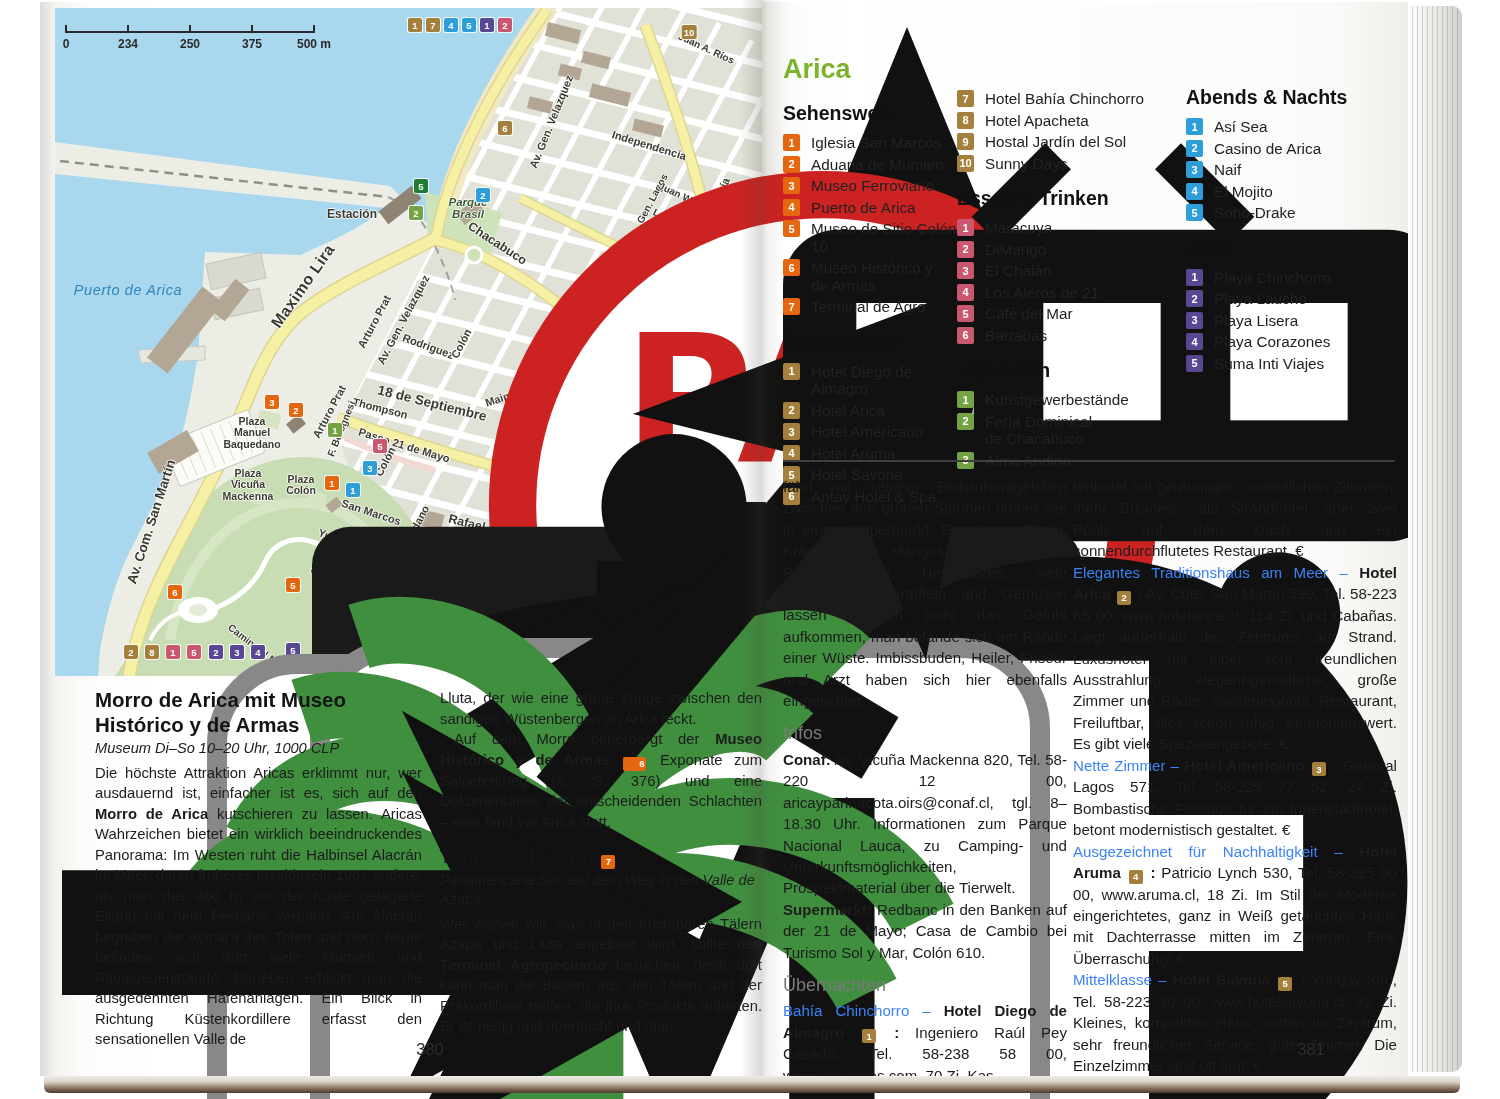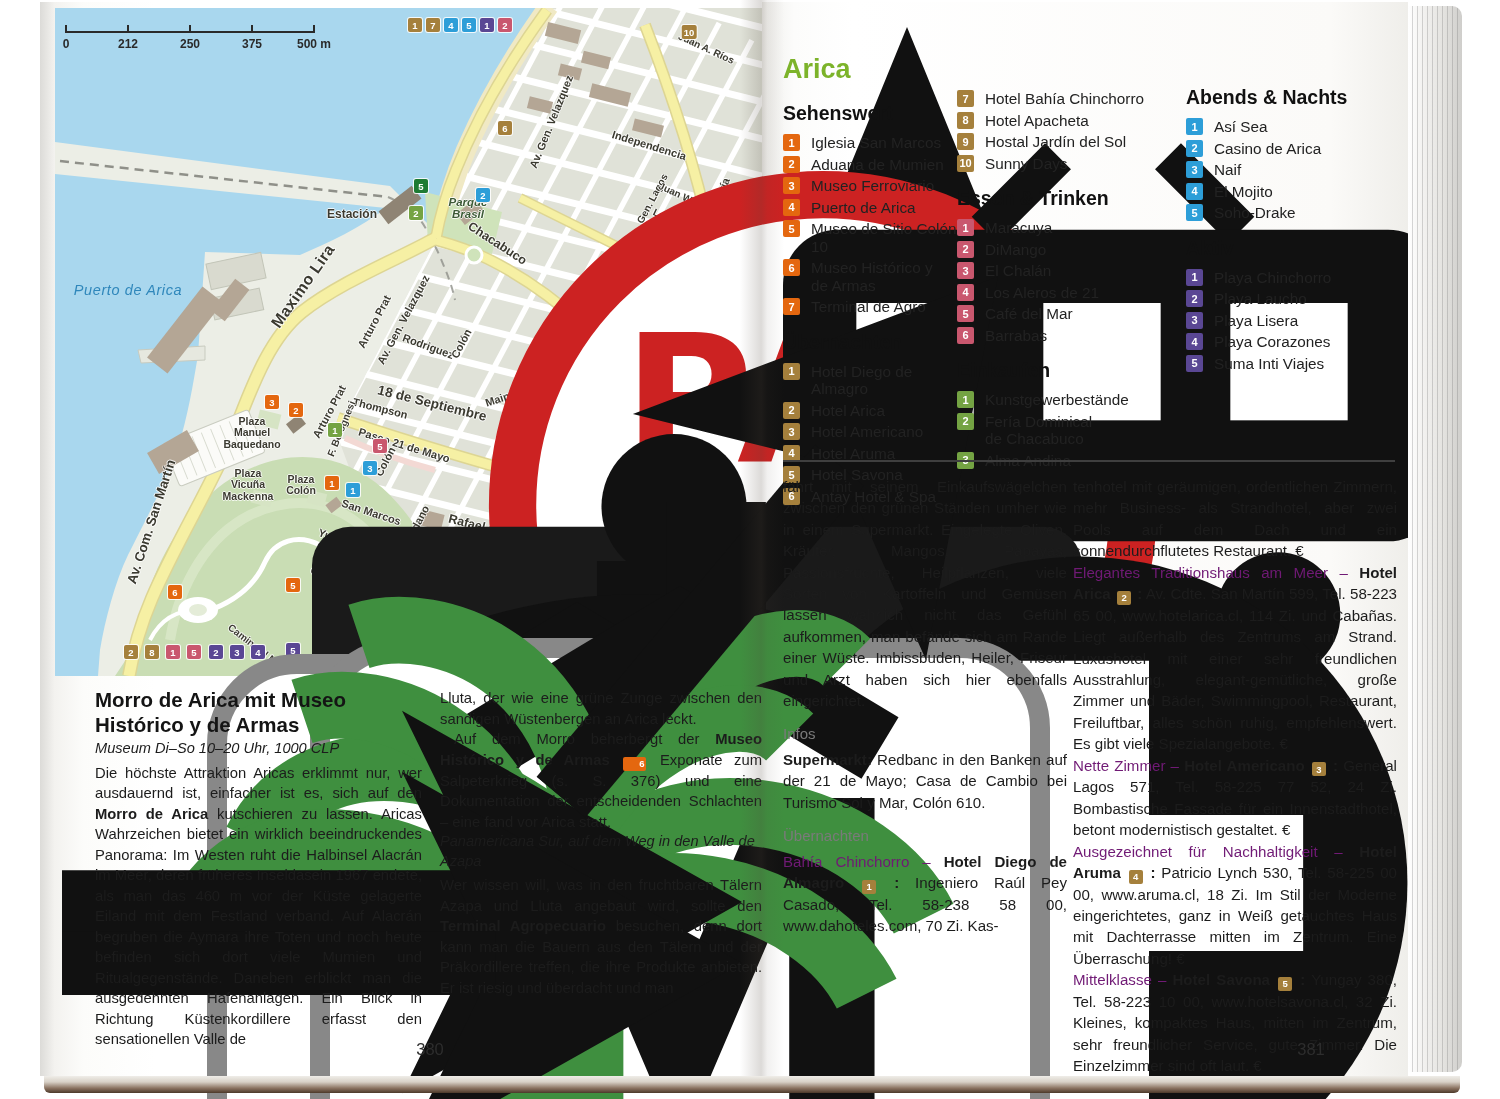--- a/index.html
+++ b/index.html
@@ -50,24 +50,24 @@
   .article{position:absolute;text-align:justify;}
   .col-a,.col-b{font-size:14.8px;line-height:20.5px;}
   .col-c,.col-d{font-size:15.1px;line-height:21.4px;}
   .col-a{left:95px;top:688px;width:327px;}
   .col-b{left:440px;top:688px;width:322px;}
   .col-c{left:783px;top:476px;width:284px;}
   .col-d{left:1073px;top:476px;width:324px;}
   .blk-h1{font-size:20.5px;font-weight:bold;line-height:24.5px;text-align:left;margin-bottom:2px;color:#141414;}
   .blk-h2{font-size:19px;font-weight:bold;line-height:23px;text-align:left;margin:13px 0 2px;color:#141414;}
   .blk-ital{font-style:italic;font-size:14.6px;line-height:19.5px;text-align:left;margin-bottom:4px;}
-  .blk-ghead{color:#7a7a7a;font-size:15px;text-align:left;margin:12px 0 4px;}
+  .blk-ghead{color:#7a7a7a;font-size:18px;text-align:left;margin:12px 0 4px;}
   .blk-p{margin:0;}
   .ind{text-indent:14px;}
-  .b{font-weight:bold;} .oj{color:#701a75;}
+  .b{font-weight:bold;} .oj{color:#3b82f6;}
   .inchip{vertical-align:-2px;margin:0 2px;min-width:14px;height:14px;font-size:9.5px;}
   .rule{position:absolute;left:783px;top:460px;width:612px;height:2px;background:#3f3f3f;}
   .pagenum{position:absolute;top:1040px;transform:translateX(-50%);font-size:16.5px;color:#2d2d2d;}
 </style>
 </head>
 <body>
 
 <div class="book">
   <div class="page page-left"></div>
   <div class="page page-right"></div>
@@ -418,39 +418,40 @@
             <path d="M5,5.8 L5,16" stroke="#111" stroke-width="1.5"></path>
           </svg>
         </div>
       </div>
     <div class="scalebar">
       <div class="sb-line"></div>
       <div id="sb-marks">
           <div class="sb-tick" style="left: calc(0% - 1px);"></div>
           <div class="sb-label" style="left: 0%;">0</div>
           <div class="sb-tick" style="left: calc(25% - 1px);"></div>
-          <div class="sb-label" style="left: 25%;">212</div>
+          <div class="sb-label" style="left: 25%;">234</div>
           <div class="sb-tick" style="left: calc(50% - 1px);"></div>
           <div class="sb-label" style="left: 50%;">250</div>
           <div class="sb-tick" style="left: calc(75% - 1px);"></div>
           <div class="sb-label" style="left: 75%;">375</div>
           <div class="sb-tick" style="left: calc(100% - 1px);"></div>
           <div class="sb-label" style="left: 100%;">500 m</div>
         </div>
     </div>
   </div>
 
   <div class="article col-a" id="l-col1">
       <div class="blk-h1">Morro de Arica mit Museo Histórico y de Armas</div>
       <div class="blk-ital">Museum Di–So 10–20 Uhr, 1000 CLP</div>
       <div class="blk-p"><span>Die höchste Attraktion Aricas erklimmt nur, wer ausdauernd ist, einfacher ist es, sich auf den </span><span class="b">Morro de Arica</span><span> kutschieren zu lassen. Aricas Wahrzeichen bietet ein wirklich beeindruckendes Panorama: Im Westen ruht die Halbinsel Alacrán im Meer, deren früheres Inseldasein 1967 endete, als man das 460 m vor der Küste gelagerte Eiland mit dem Festland verband. Auf Alacrán begruben die Aymara ihre Toten und noch heute befinden sich dort viele Mumien und Ritualgegenstände. Daneben erblickt man die ausgedehnten Hafenanlagen. Ein Blick in Richtung Küstenkordillere erfasst den sensationellen Valle de</span></div>
     </div>
   <div class="article col-b" id="l-col2">
       <div class="blk-p"><span>Lluta, der wie eine grüne Zunge zwischen den sandigen Wüstenbergen an Arica leckt.</span></div>
       <div class="blk-p ind"><span>Auf dem Morro beherbergt der </span><span class="b">Museo Histórico y de Armas</span><span> </span><span class="chip inchip" style="background: rgb(228, 103, 15);">6</span><span> Exponate zum Salpeterkrieg (s. S. 376) und eine Dokumentation der entscheidenden Schlachten – eine fand vor Arica statt.</span></div>
+      <div class="blk-h2"><span>Terminal de Agro </span><span class="chip inchip" style="background: rgb(228, 103, 15);">7</span></div>
       <div class="blk-ital">Panamericana Sur, auf dem Weg in den Valle de Azapa</div>
       <div class="blk-p"><span>Wer wissen will, was in den fruchtbaren Tälern Azapa und Lluta angebaut wird, sollte den </span><span class="b">Terminal Agropecuario</span><span> besuchen, denn dort kann man die Bauern aus den Tälern und der Präkordillere treffen, die ihre Produkte anbieten. Er ist riesig und überdacht und man</span></div>
     </div>
   <div class="pagenum" style="left:430px">380</div>
 
   <div class="legend-title" id="legend-title" style="color: rgb(124, 179, 42);">Arica</div>
   <div class="legend-col" id="lc0" style="left:783px;top:102px;width:174px">
       <div class="lg-head">Sehenswert</div>
       <div class="lg-row">
         <span class="chip" style="background: rgb(228, 103, 15);">1</span>
@@ -603,20 +604,21 @@
       </div>
       <div class="lg-row">
         <span class="chip" style="background: rgb(90, 71, 148);">5</span>
         <span class="lg-label">Suma Inti Viajes</span>
       </div>
     </div>
   <div class="rule"></div>
   <div class="article col-c" id="r-col1">
       <div class="blk-p"><span>fährt mit seinem Einkaufswägelchen zwischen den grünen Ständen umher wie in einem Supermarkt. Eingelegte Oliven, Kräuter, Mangos, Papayas, Passionsfrüchte, Heilpflanzen, viele Sorten von Kartoffeln und Gemüsen lassen wahrlich nicht das Gefühl aufkommen, man befände sich am Rande einer Wüste. Imbissbuden, Heiler, Friseur und Arzt haben sich hier ebenfalls eingerichtet.</span></div>
       <div class="blk-ghead" style="color: rgb(122, 122, 122);">Infos</div>
+      <div class="blk-p"><span class="b">Conaf:</span><span> Av. Vicuña Mackenna 820, Tel. 58-220 12 00, aricayparinacota.oirs@conaf.cl, tgl. 8–18.30 Uhr. Informationen zum Parque Nacional Lauca, zu Camping- und Unterkunftsmöglichkeiten, Prospektmaterial über die Tierwelt.</span></div>
       <div class="blk-p"><span class="b">Supermarkt:</span><span> Redbanc in den Banken auf der 21 de Mayo; Casa de Cambio bei Turismo Sol y Mar, Colón 610.</span></div>
       <div class="blk-ghead" style="color: rgb(122, 122, 122);">Übernachten</div>
       <div class="blk-p"><span class="oj">Bahía Chinchorro – </span><span class="b">Hotel Diego de Almagro</span><span> </span><span class="chip inchip" style="background: rgb(165, 128, 60);">1</span><span> </span><span class="b">:</span><span> Ingeniero Raúl Pey Casado, Tel. 58-238 58 00, www.dahoteles.com, 70 Zi. Kas-</span></div>
     </div>
   <div class="article col-d" id="r-col2">
       <div class="blk-p"><span>tenhotel mit geräumigen, ordentlichen Zimmern, mehr Business- als Strandhotel, aber zwei Pools auf dem Dach und ein sonnendurchflutetes Restaurant. €</span></div>
       <div class="blk-p"><span class="oj">Elegantes Traditionshaus am Meer – </span><span class="b">Hotel Arica</span><span> </span><span class="chip inchip" style="background: rgb(165, 128, 60);">2</span><span> </span><span class="b">:</span><span> Av. Cdte. San Martín 599, Tel. 58-223 65 00, www.hotelarica.cl, 114 Zi. und Cabañas. Liegt außerhalb des Zentrums am Strand. Luxushotel mit einer sehr freundlichen Ausstrahlung, elegant-gemütliche, große Zimmer und Bäder, Swimmingpool, Restaurant, Freiluftbar, alles schön ruhig, empfehlenswert. Es gibt viele Spezialangebote. €</span></div>
       <div class="blk-p"><span class="oj">Nette Zimmer – </span><span class="b">Hotel Americano</span><span> </span><span class="chip inchip" style="background: rgb(165, 128, 60);">3</span><span> </span><span class="b">:</span><span> General Lagos 571, Tel. 58-225 77 52, 24 Zi. Bombastische Fassade für ein Innenstadthotel, betont modernistisch gestaltet. €</span></div>
       <div class="blk-p"><span class="oj">Ausgezeichnet für Nachhaltigkeit – </span><span class="b">Hotel Aruma</span><span> </span><span class="chip inchip" style="background: rgb(165, 128, 60);">4</span><span> </span><span class="b">:</span><span> Patricio Lynch 530, Tel. 58-225 00 00, www.aruma.cl, 18 Zi. Im Stil der Moderne eingerichtetes, ganz in Weiß getauchtes Haus mit Dachterrasse mitten im Zentrum. Eine Überraschung! €</span></div>
       <div class="blk-p"><span class="oj">Mittelklasse – </span><span class="b">Hotel Savona</span><span> </span><span class="chip inchip" style="background: rgb(165, 128, 60);">5</span><span> </span><span class="b">:</span><span> Yungay 380, Tel. 58-223 10 00, www.hotelsavona.cl, 32 Zi. Kleines, kompaktes Haus, mitten im Zentrum, sehr freundlicher Service, gute Zimmer. Die Einzelzimmer sind oft laut. €</span></div>

